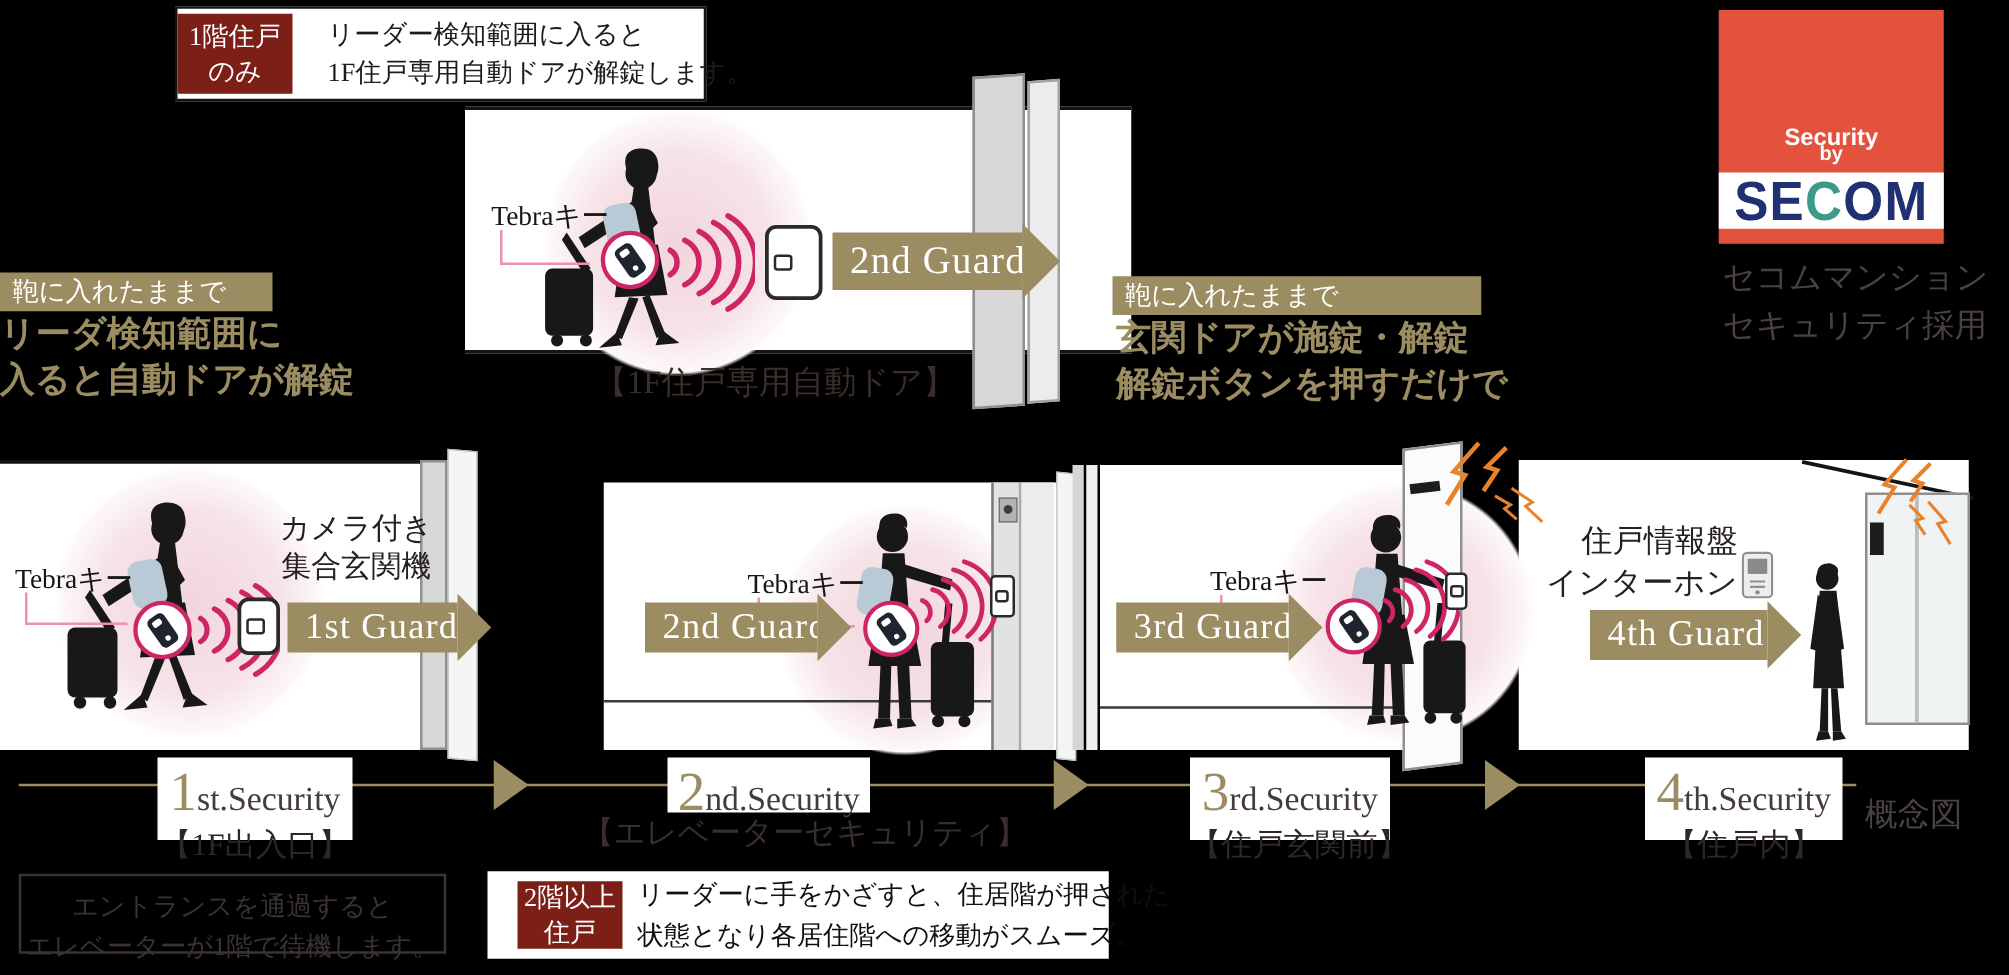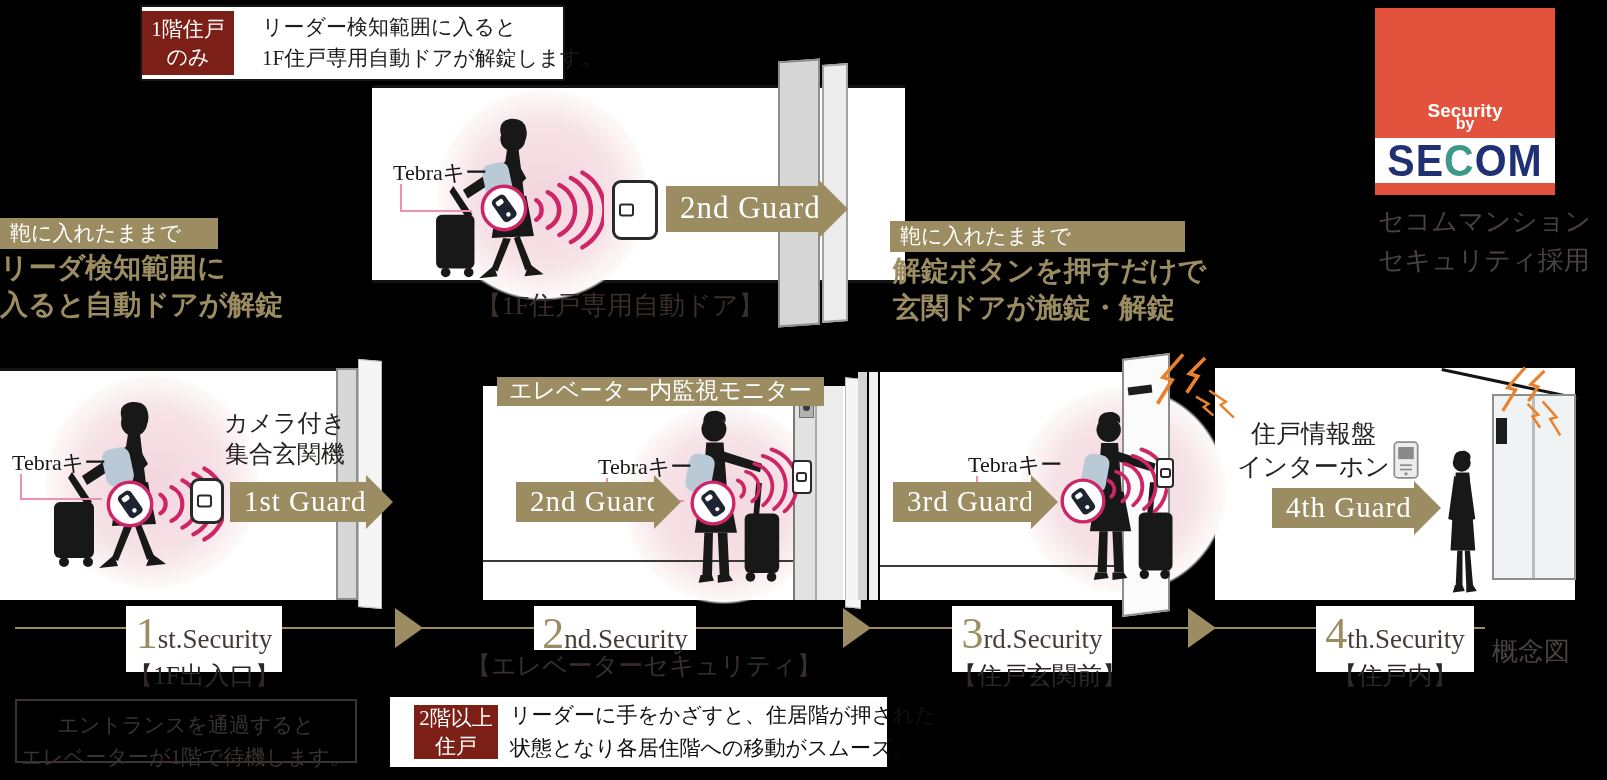--- a/index.html
+++ b/index.html
@@ -229,22 +229,22 @@
   </div>
 
   <div class="notebar" style="left:0;top:218px;width:218px">鞄に入れたままで</div>
   <div class="goldtext" style="left:0;top:250px">
     <div>リーダ検知範囲に</div>
     <div>入ると自動ドアが解錠</div>
   </div>
 
   <div class="notebar" style="left:890px;top:221px;width:295px">鞄に入れたままで</div>
   <div class="goldtext" style="left:893px;top:253px">
+    <div>玄関ドアが施錠・解錠</div>
     <div>解錠ボタンを押すだけで</div>
-    <div>玄関ドアが施錠・解錠</div>
   </div>
 
   <div class="panel" style="left:0;top:368px;width:356px;height:232px;border-top:3px solid #141414;z-index:1"></div>
   <div class="glow" style="left:38px;top:368px;width:228px;height:228px"></div>
   <div class="doorA" style="left:336px;top:368px;width:22px;height:232px"></div>
   <div class="doorC" style="left:358px;top:360px;width:24px;height:248px;transform:skewY(5deg)"></div>
   <svg class="fig" style="left:48px;top:398px;width:140px;height:200px">
       <use href="#w-walk"></use>
     </svg>
   <div class="lbl" style="left:12px;top:448px">Tebraキー</div>
@@ -258,21 +258,20 @@
   <div class="reader" style="left:190px;top:478px;width:34px;height:46px"></div>
   <div class="devlabel" style="left:218px;top:408px;width:134px">
     <div>カメラ付き</div>
     <div>集合玄関機</div>
   </div>
   <div class="garrow" style="left:230px;top:482px;width:136px">
       <span>1st Guard</span>
     </div>
 
   <div class="panel" style="left:483px;top:386px;width:375px;height:214px;z-index:1"></div>
-  <div class="gtag" style="left:497px;top:377px;height:29px;line-height:28px;font-size:23px;padding:0 12px">エレベーター内監視モニター</div>
   <div class="glow" style="left:618px;top:398px;width:212px;height:212px"></div>
   <div class="floorline" style="left:483px;top:560px;width:312px"></div>
   <div class="doorB" style="left:793px;top:386px;width:22px;height:214px;border:none;border-left:2px solid #7a7a7a;background:#e2e2e2"></div>
   <div class="doorA" style="left:815px;top:386px;width:28px;height:214px;border:none;border-left:2px solid #aaa;background:#ececec"></div>
   <div class="doorC" style="left:845px;top:378px;width:16px;height:230px;transform:skewY(6deg)"></div>
   <div class="camera" style="left:799px;top:398px"></div>
   <svg class="fig" style="left:662px;top:408px;width:125px;height:192px">
       <use href="#w-stand"></use>
     </svg>
   <div class="lbl" style="left:598px;top:452px">Tebraキー</div>
@@ -321,21 +320,21 @@
   <div class="topline" style="left:1442px;top:368px;width:140px;transform:rotate(12deg);transform-origin:left top"></div>
   <div class="doorB" style="left:1492px;top:394px;width:84px;height:186px;background:#f0f3f3;border:2px solid #8f8f8f"></div>
   <div class="doorB" style="left:1532px;top:396px;width:3px;height:182px;background:#b9bebe;border:none"></div>
   <div class="sensor" style="left:1496px;top:418px;width:11px;height:26px"></div>
   <svg class="fig" style="left:1498px;top:366px;width:56px;height:48px">
       <use href="#spark"></use>
     </svg>
   <svg class="fig" style="left:1520px;top:400px;width:44px;height:38px;transform:scaleX(-1)">
       <use href="#spark"></use>
     </svg>
-  <div class="devlabel" style="left:1237px;top:418px;text-align:center;font-size:25px">
+  <div class="devlabel" style="left:1237px;top:418px;text-align:right;font-size:25px">
     <div>住戸情報盤</div>
     <div>インターホン</div>
   </div>
   <svg class="fig" style="left:1393px;top:440px;width:26px;height:40px">
       <use href="#intercom"></use>
     </svg>
   <div class="garrow" style="left:1272px;top:488px;width:142px">
       <span>4th Guard</span>
     </div>
   <svg class="fig" style="left:1433px;top:450px;width:56px;height:150px">

